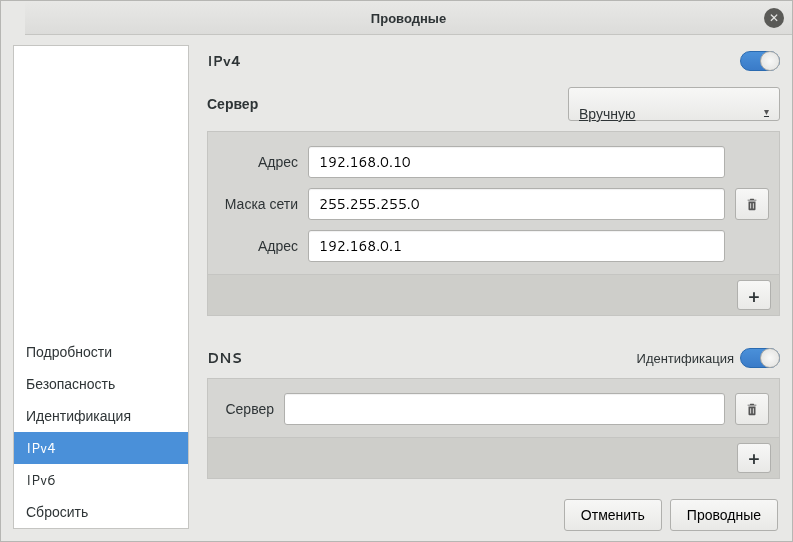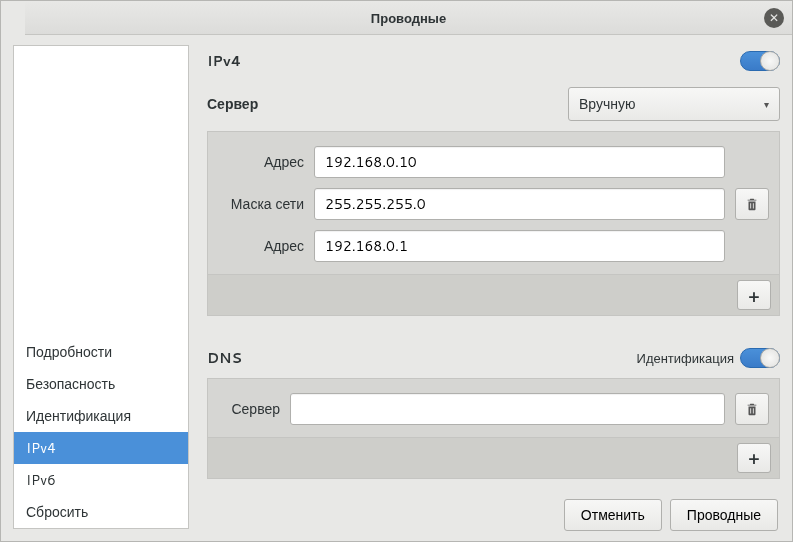--- a/index.html
+++ b/index.html
@@ -12,24 +12,24 @@
 .sidebar { width: 176px; background: #fff; border: 1px solid #c5c5c2; display: flex; flex-direction: column; justify-content: flex-end; }
 .sidebar-item { padding: 6px 12px; cursor: pointer; font-size: 14px; }
 .sidebar-item.selected { background: #4a90d9; color: #fff; }
 .main { flex: 1; display: flex; flex-direction: column; overflow-y: auto; padding-bottom: 50px; }
 .section-row { display: flex; align-items: center; margin: 6px 0 10px 0; }
 .section-row .label { font-weight: bold; font-size: 14px; color: #2e3436; }
 .section-row .sublabel { font-size: 13px; color: #2e3436; margin-right: 6px; }
 .spacer { flex: 1; }
 .switch { width: 40px; height: 20px; background: linear-gradient(#4a90d9,#3a7bc8); border-radius: 10px; position: relative; border: 1px solid #2a6ab0; cursor: pointer; }
 .switch .knob { position: absolute; right: -1px; top: -1px; width: 20px; height: 20px; background: radial-gradient(#f8f8f7,#e0e0de); border: 1px solid #a8a8a5; border-radius: 50%; }
-.combo { width: 212px; height: 32px; background: linear-gradient(#f7f7f6,#e9e9e7); border: 1px solid #b0b0ad; border-radius: 3px; display: flex; align-items: center; padding: 16px 10px; cursor: pointer; }
+.combo { width: 212px; height: 32px; background: linear-gradient(#f7f7f6,#e9e9e7); border: 1px solid #b0b0ad; border-radius: 3px; display: flex; align-items: flex-start; padding: 16px 10px; cursor: pointer; text-decoration: underline; }
 .combo .combo-label { flex: 1; }
 .combo .arrow { font-size: 10px; color: #555; }
-.panel { background: #d6d6d3; border: 1px solid #c5c5c2; border-bottom: none; padding: 14px 10px 12px 16px; display: flex; gap: 10px; }
+.panel { background: #d6d6d3; border: 1px solid #c5c5c2; border-bottom: none; padding: 14px 10px 12px 10px; display: flex; gap: 10px; }
 .fields { flex: 1; display: flex; flex-direction: column; gap: 10px; }
 .field-row { display: flex; align-items: center; gap: 10px; }
 .field-label { width: 80px; text-align: right; color: #2e3436; font-size: 14px; }
 .text-input { flex: 1; height: 32px; background: #fff; border: 1px solid #b0b0ad; border-radius: 3px; padding: 0 10px; font-size: 14px; font-family: inherit; box-shadow: inset 0 1px 1px rgba(0,0,0,0.06); }
 .side-btns { width: 34px; display: flex; flex-direction: column; justify-content: center; }
 .icon-btn { width: 34px; height: 32px; background: linear-gradient(#f7f7f6,#e9e9e7); border: 1px solid #b0b0ad; border-radius: 3px; display: flex; align-items: center; justify-content: center; cursor: pointer; }
 .trash-svg { width: 14px; height: 14px; fill: #555; }
 .addbar { background: #cececa; border: 1px solid #c5c5c2; height: 44px; display: flex; align-items: center; justify-content: flex-end; padding: 0 8px; }
 .plus-btn { width: 34px; height: 30px; background: linear-gradient(#f7f7f6,#e9e9e7); border: 1px solid #b0b0ad; border-radius: 3px; display: flex; align-items: center; justify-content: center; cursor: pointer; font-size: 16px; font-weight: bold; color: #2e3436; }
 .gap { height: 26px; }

